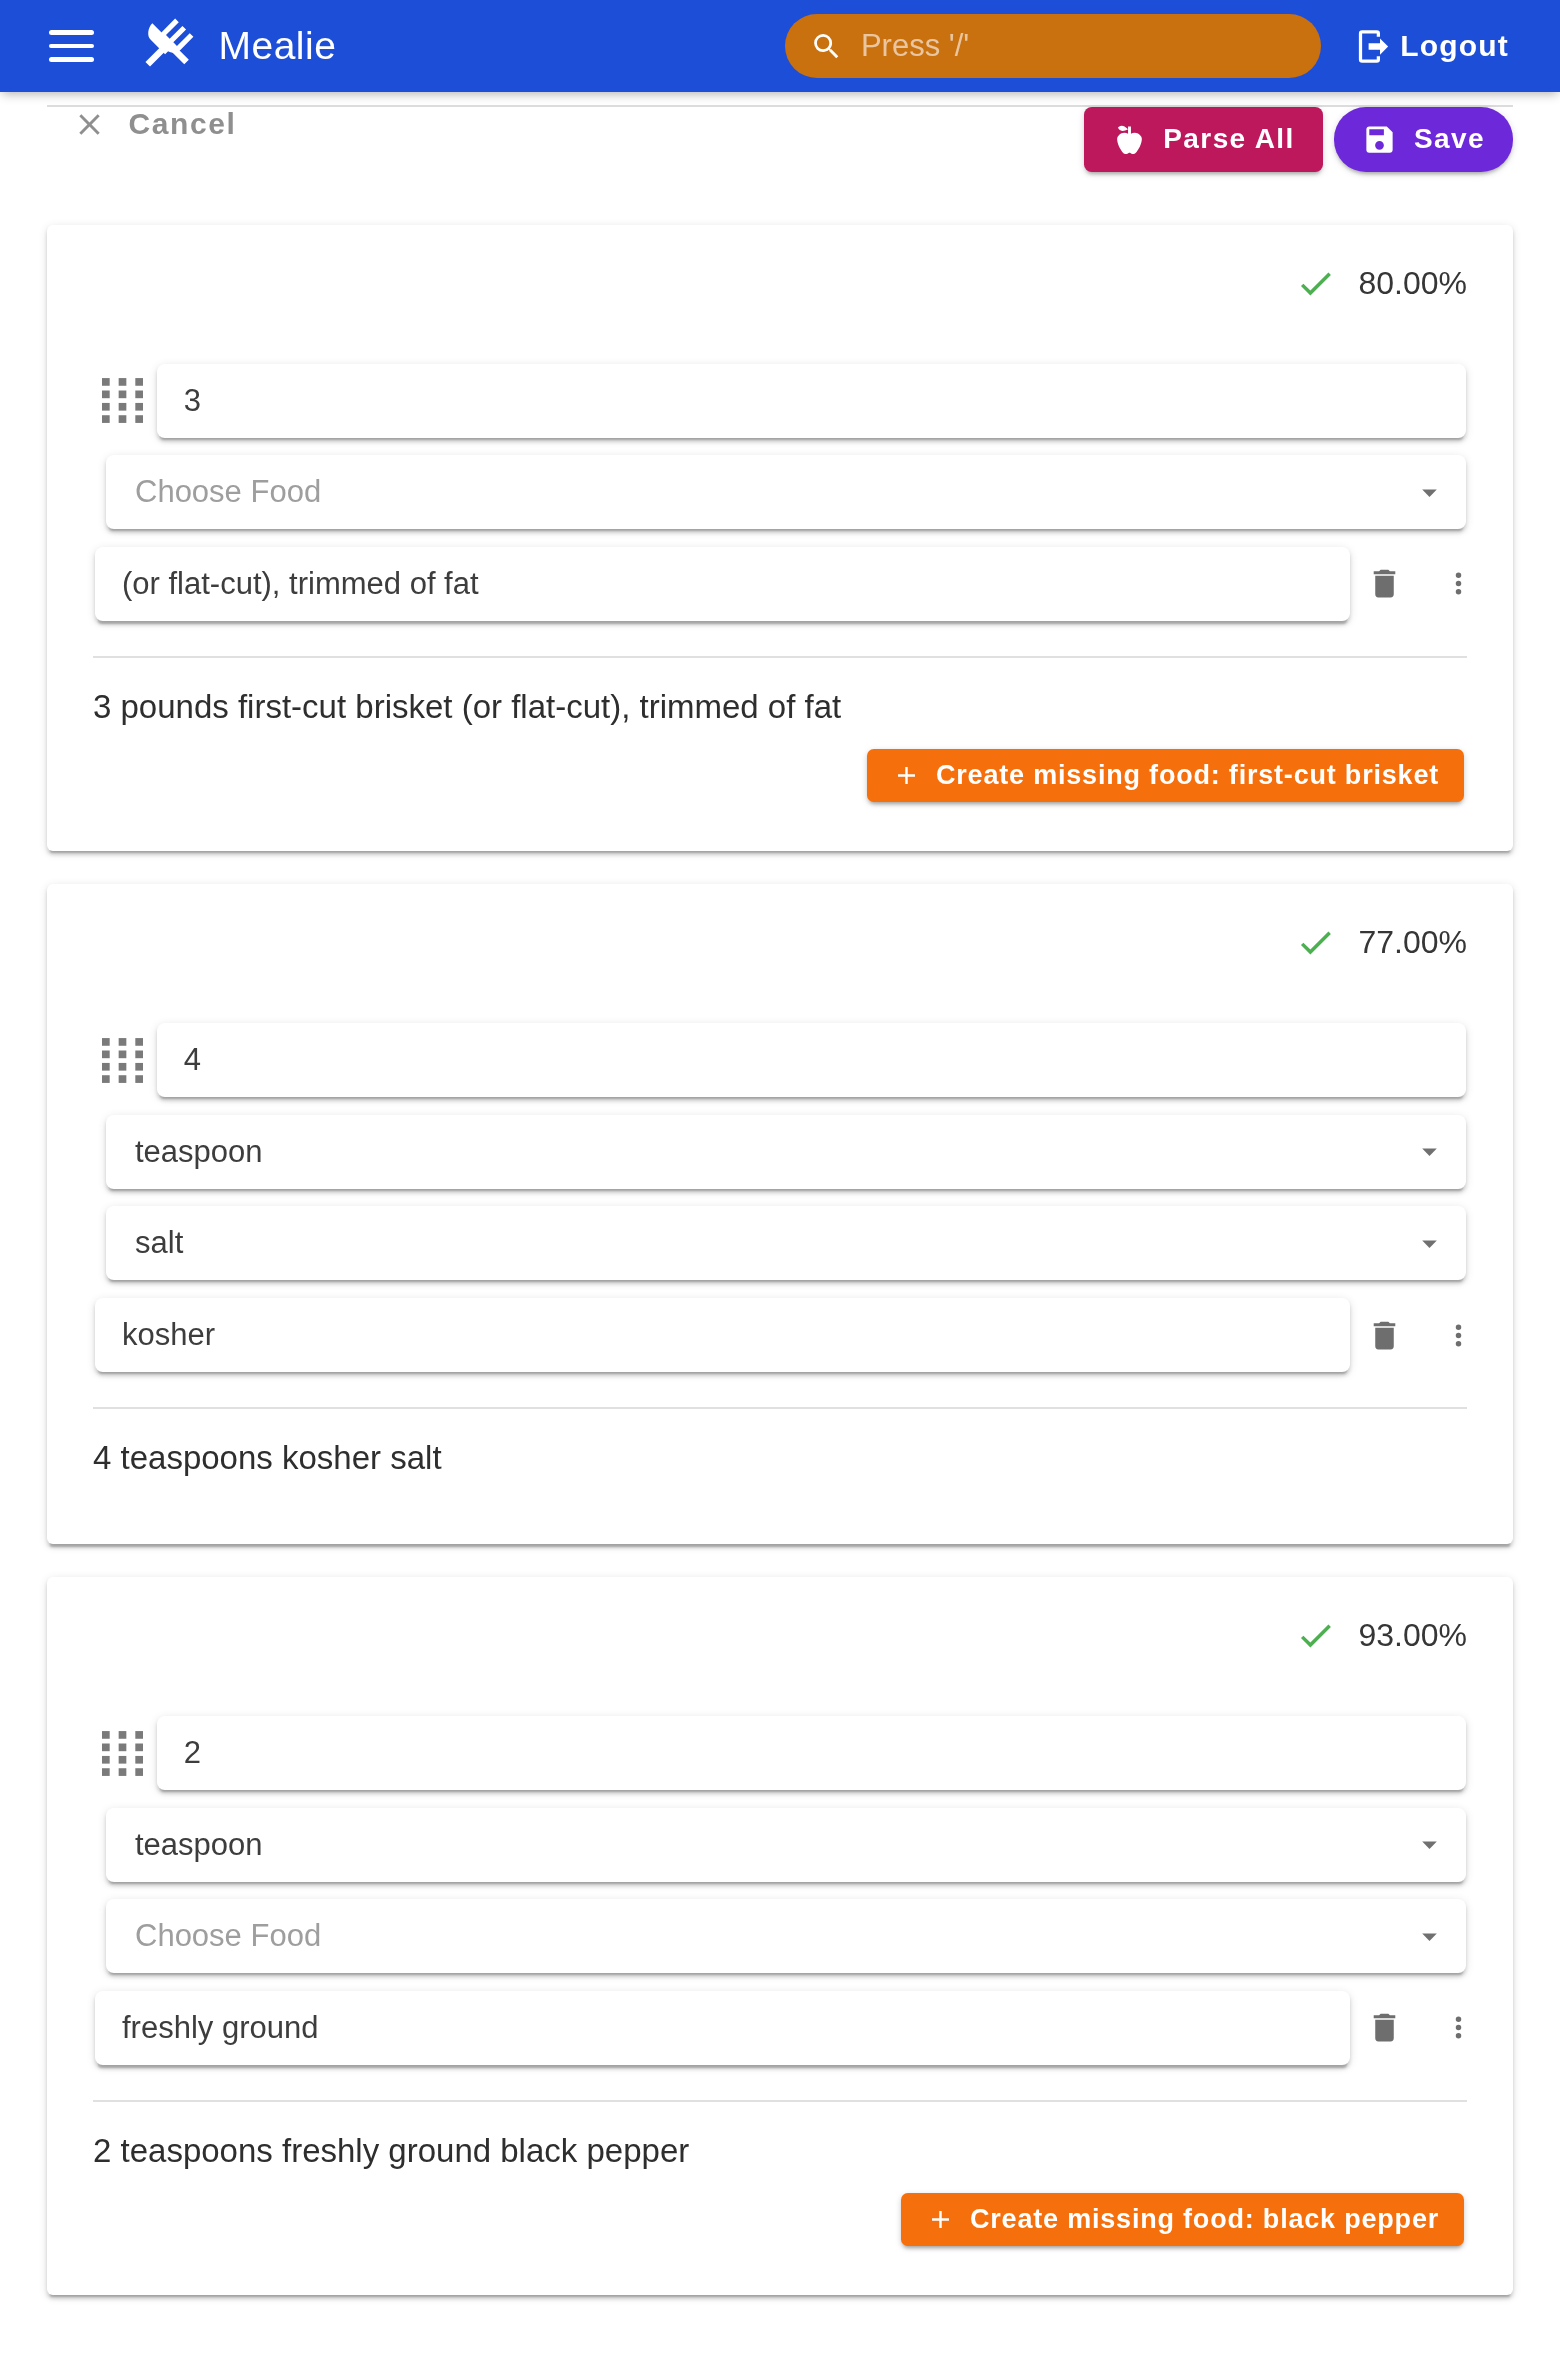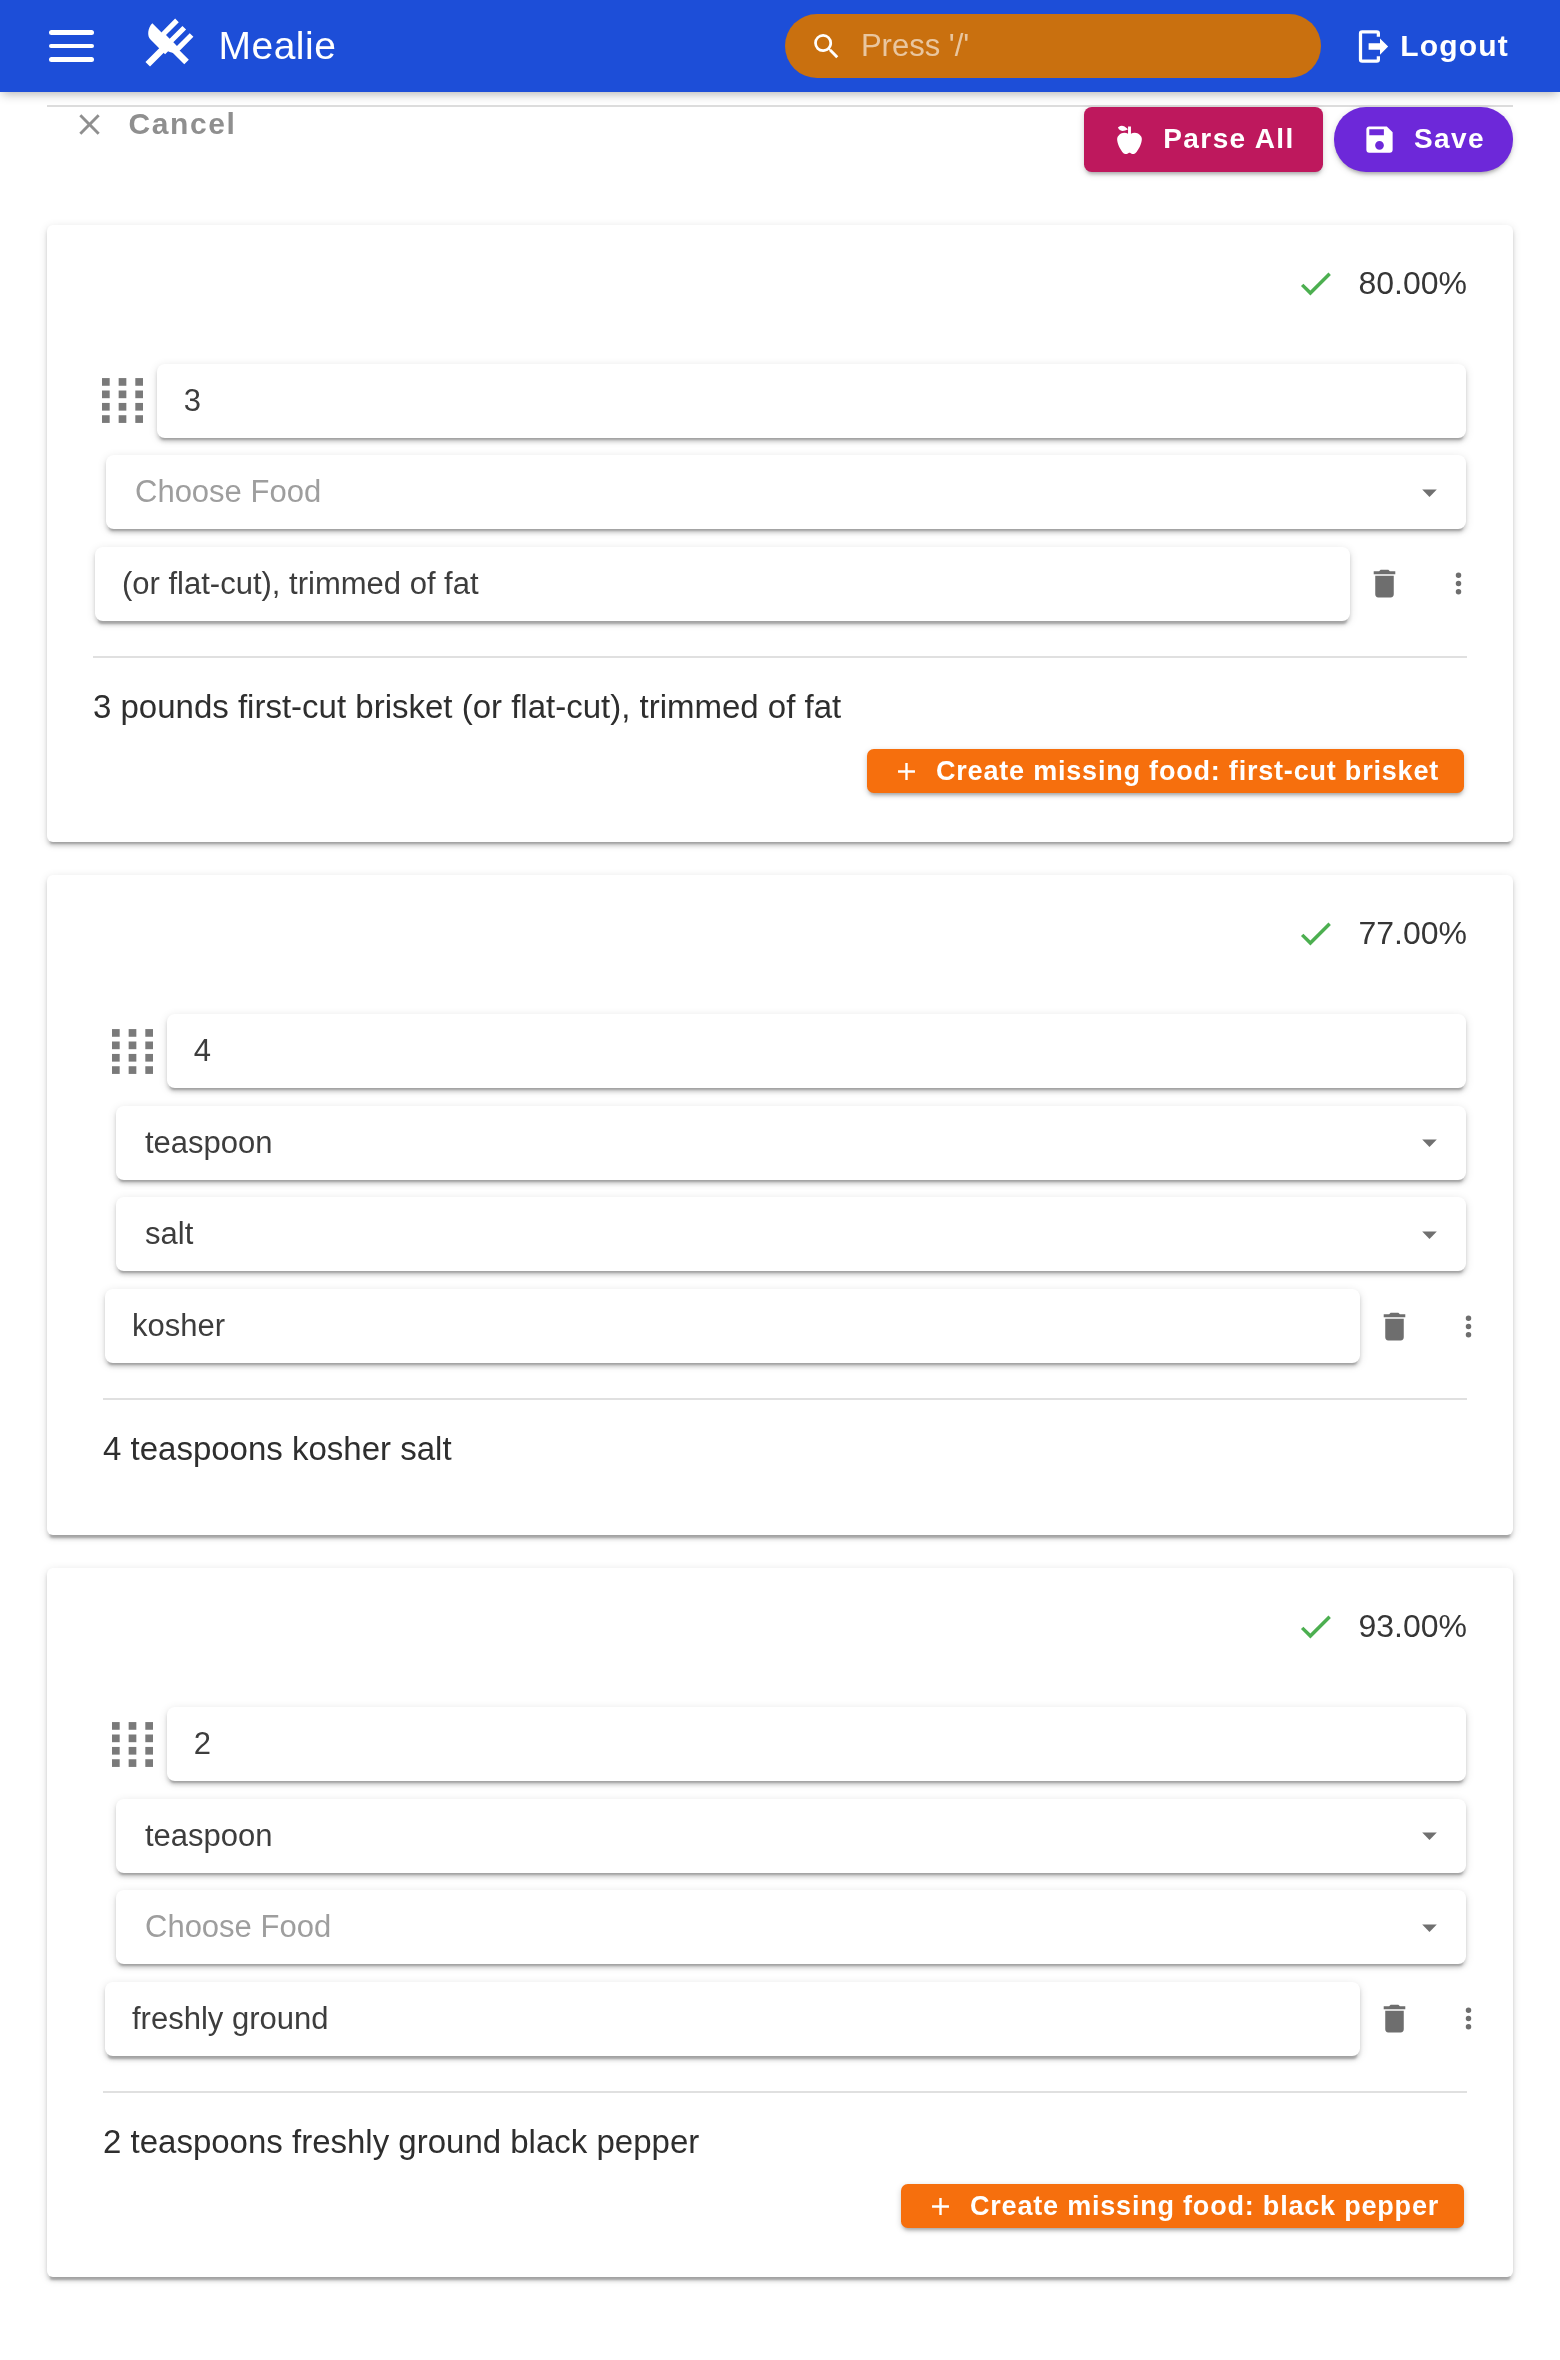--- a/index.html
+++ b/index.html
@@ -70,21 +70,21 @@
   .btn.green { background: #6d28d9; border-radius: 32px; }
 
   
   .card {
     background: #fff;
     border-radius: 5.9px;
     margin-top: 26px;
     padding: 35px 0 49px 0;
     box-shadow: 0 5.9px 2px -3.9px rgba(0,0,0,0.20), 0 3.9px 3.9px 0 rgba(0,0,0,0.14), 0 2px 9.8px 0 rgba(0,0,0,0.12);
   }
-  .card + .card { margin-top: 33px; padding-left: 10px; }
+  .card + .card { margin-top: 33px; }
   .card.no-action { padding-bottom: 67px; }
 
   .conf-row {
     height: 47px; margin-right: 46px; margin-bottom: 57px;
     display: flex; align-items: center; justify-content: flex-end; gap: 22px;
     font-size: 32px; color: #363636;
   }
 
   .qty-row { display: flex; align-items: center; gap: 13.7px; padding-left: 55px; margin-right: 47px; }
   .drag-handle { flex: 0 0 auto; cursor: grab; display: flex; }
@@ -113,21 +113,21 @@
   .icon-btn { background: transparent; border: none; cursor: pointer; display: flex; align-items: center; }
   .trash-btn { margin-left: 15.6px; }
   .kebab-btn { margin-left: 39px; }
 
   .card-divider { height: 2px; background: #e0e0e0; margin: 35px 46px 0 46px; }
 
   .original { font-size: 33px; color: #2e2e2e; margin: 29px 46px 0 46px; line-height: 39px; }
 
   .action-row { display: flex; justify-content: flex-end; margin: 23.4px 49px 0 0; }
   .create-btn {
-    height: 44px; border: none; border-radius: 6.8px; cursor: pointer;
+    height: 53px; border: none; border-radius: 6.8px; cursor: pointer;
     background: #F66F0D; color: #fff;
     display: flex; align-items: center; gap: 14.6px; padding: 0 25px;
     font-size: 27px; font-weight: bold; letter-spacing: 0.8px;
     font-family: "Liberation Sans", sans-serif;
     box-shadow: 0 3.9px 3.9px -2px rgba(0,0,0,0.25), 0 2px 5.9px rgba(0,0,0,0.18);
   }
 </style>
 </head>
 <body>
 

